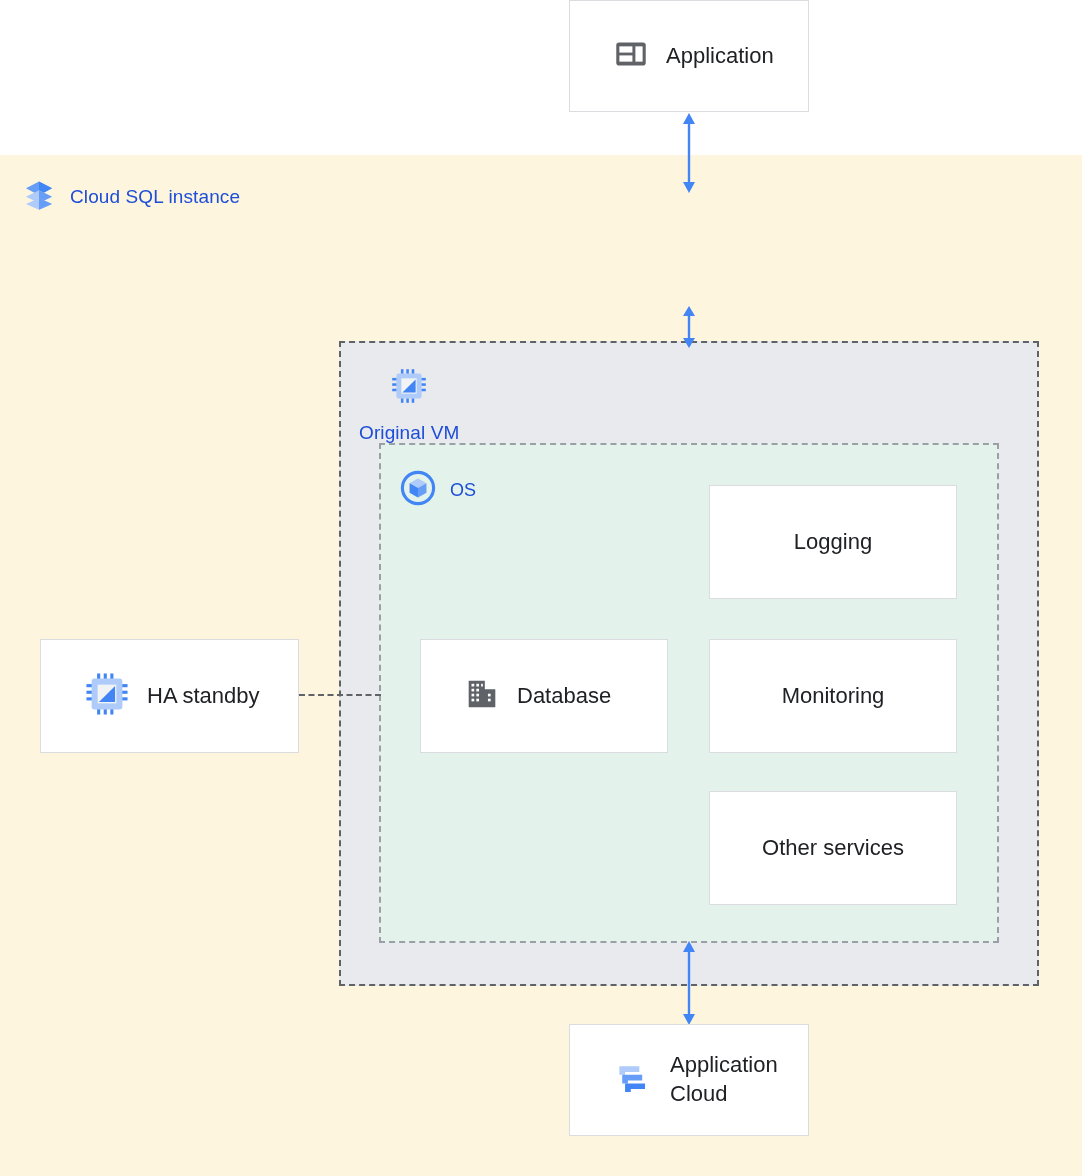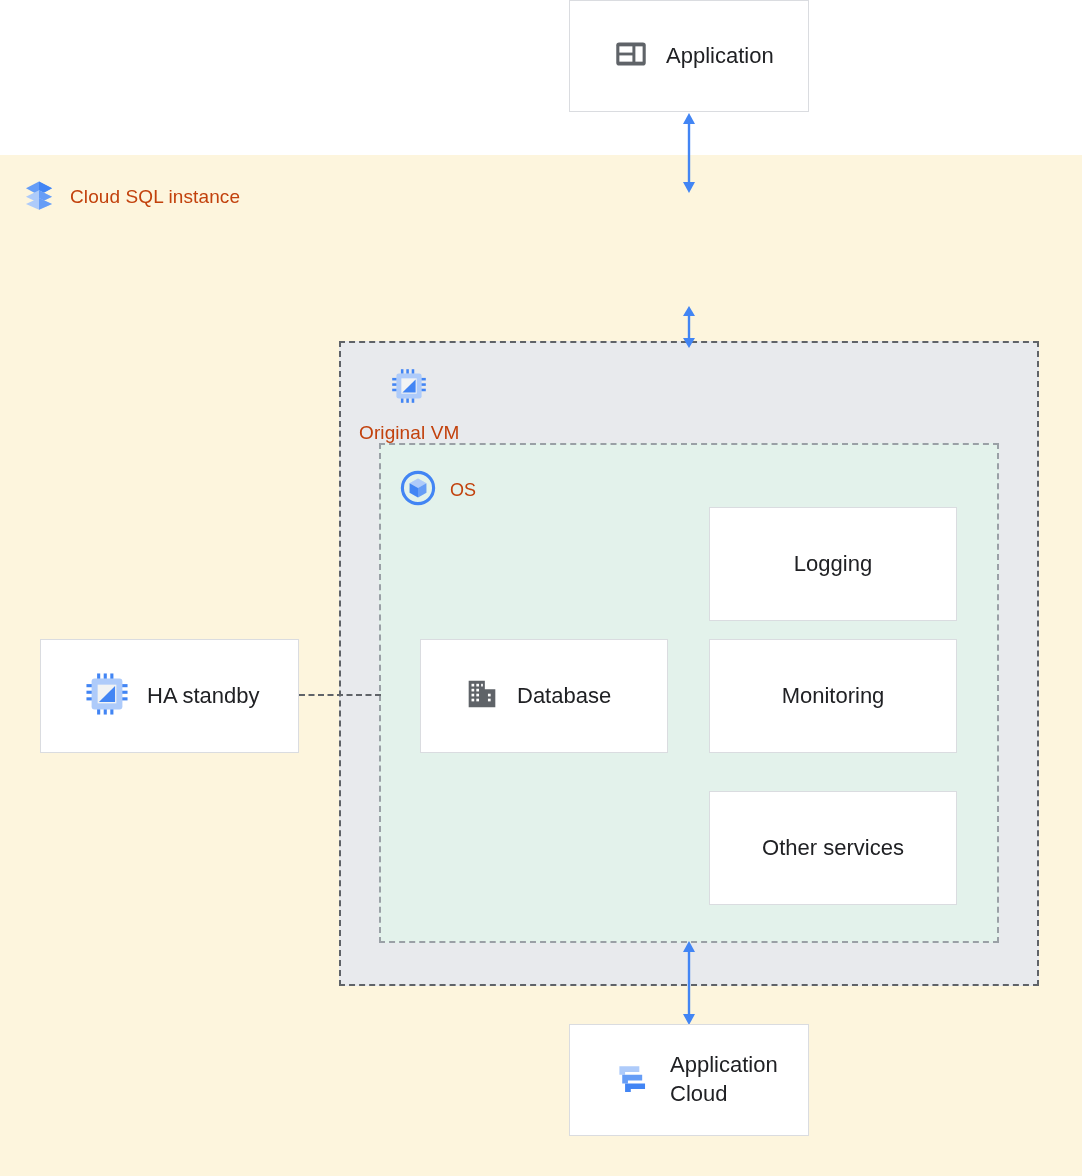--- a/index.html
+++ b/index.html
@@ -52,21 +52,21 @@
   
   .region-label {
     position: absolute;
     display: flex;
     align-items: center;
     gap: 14px;
     white-space: nowrap;
   }
   .region-label .rl-text {
     font-size: 19px;
-    color: #c2410c;
+    color: #1d4ed8;
     letter-spacing: .1px;
   }
   .lbl-cloudsql { left: 22px; top: 178px; }
   .lbl-vm { left: 359px; top: 368px; flex-direction: column; }
   .lbl-os { left: 400px; top: 470px; }
   .lbl-os .rl-text { font-size: 18px; }
 
   
   .node {
     position: absolute;
@@ -82,21 +82,21 @@
     font-size: 22px;
     color: #202124;
     line-height: 1.3;
   }
   .node.center-only { justify-content: center; }
   .node.icon-left { justify-content: flex-start; padding-left: 44px; }
 
   
   .n-application { left: 569px; top: 0px;    width: 240px; height: 112px; }
   .n-staticip    { left: 569px; top: 193px;  width: 240px; height: 112px; }
-  .n-logging     { left: 709px; top: 485px;  width: 248px; height: 114px; margin-top: 22px; }
+  .n-logging     { left: 709px; top: 485px;  width: 248px; height: 114px; }
   .n-monitoring  { left: 709px; top: 639px;  width: 248px; height: 114px; }
   .n-other       { left: 709px; top: 791px;  width: 248px; height: 114px; align-items: center; }
   .n-database    { left: 420px; top: 639px;  width: 248px; height: 114px; }
   .n-hastandby   { left: 40px;  top: 639px;  width: 259px; height: 114px; }
   .n-pdisk       { left: 569px; top: 1024px; width: 240px; height: 112px; }
   .n-pdisk .node-text { text-align: left; }
 
   
   .icon { display: block; flex: 0 0 auto; }
 

